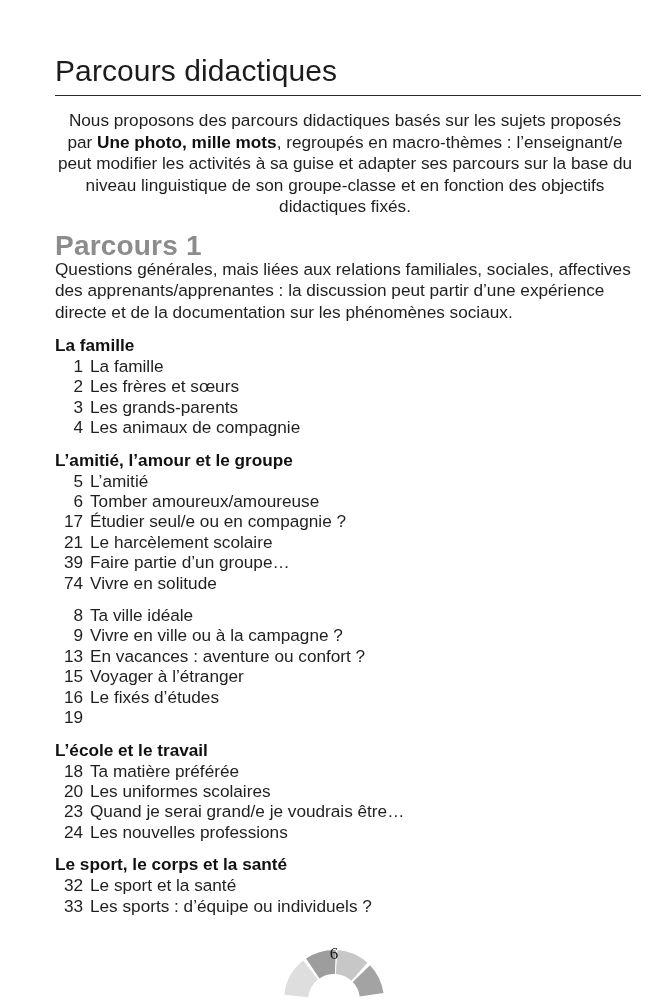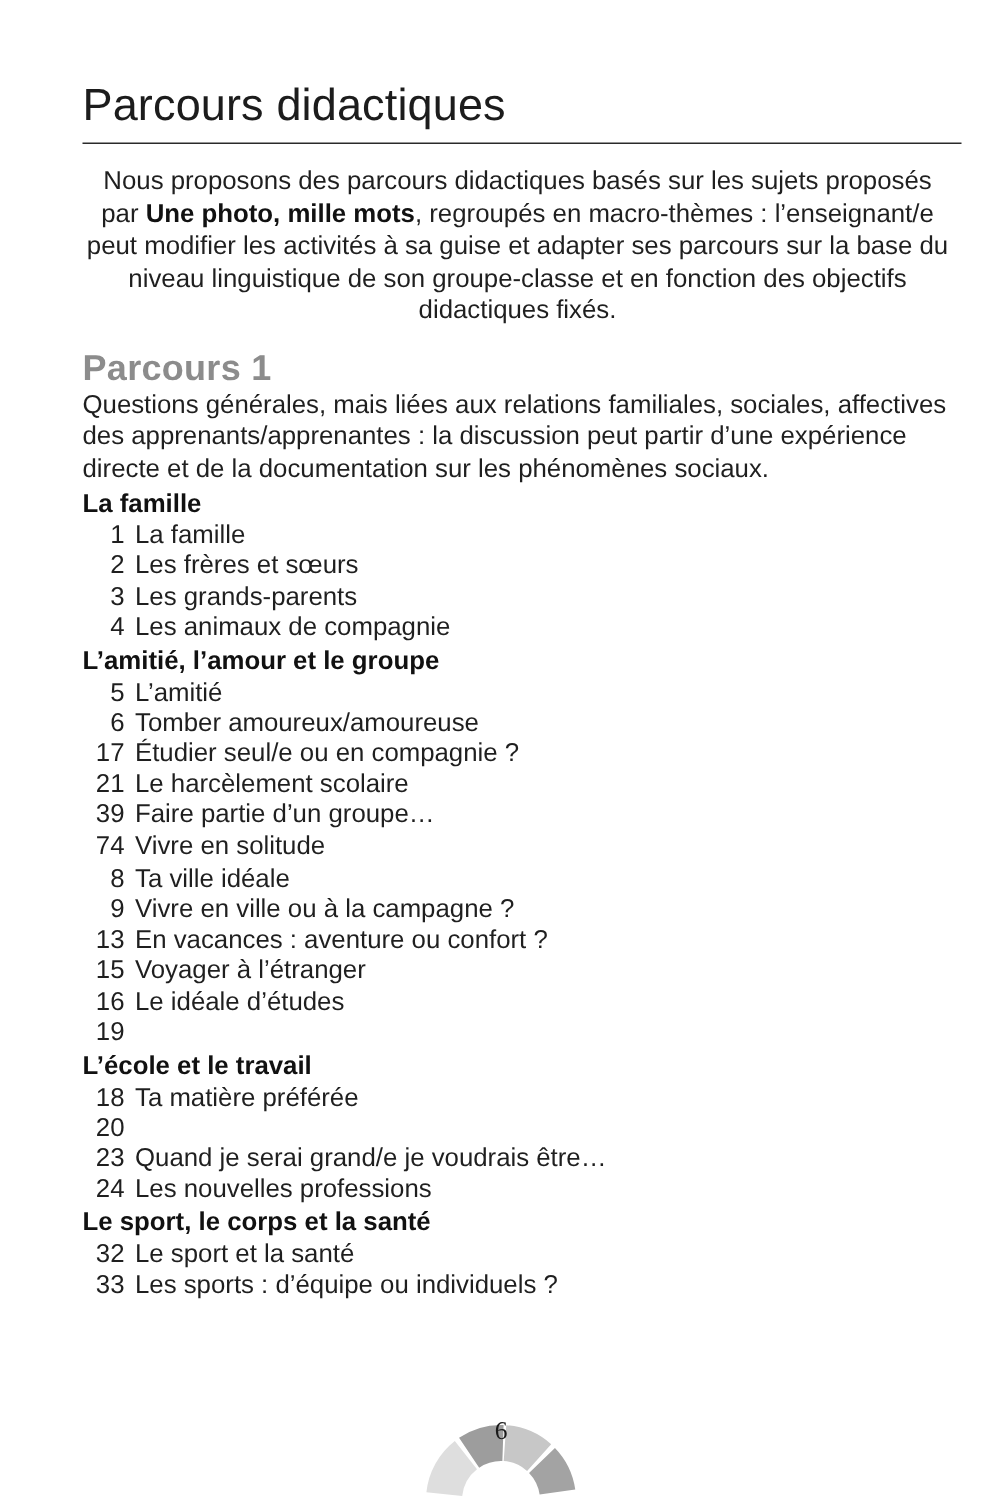--- a/index.html
+++ b/index.html
@@ -55,37 +55,37 @@
     width: 580px;
   }
   .intro b {
     font-weight: 700;
     color: #111111;
   }
 
   
   .parcours-heading {
     margin: 16px 0 0 0;
-    font-size: 24px;
+    font-size: 28px;
     font-weight: 700;
     color: #8c8c8c;
     line-height: 24px;
     letter-spacing: 0.2px;
   }
   .parcours-desc {
     margin: 1px 16px 0 0;
     font-size: 17.2px;
     line-height: 21.5px;
     color: #1f1f1f;
     width: 580px;
   }
 
   
   .section {
-    margin-top: 2px;
+    margin-top: 12px;
   }
   .section-title {
     font-size: 17.2px;
     font-weight: 700;
     color: #111111;
     line-height: 21px;
     margin: 0;
   }
   .item-list {
     list-style: none;
@@ -206,36 +206,37 @@
             <li class="item-row">
               <span class="item-num">13</span>
               <span class="item-label">En vacances : aventure ou confort ?</span>
             </li>
             <li class="item-row">
               <span class="item-num">15</span>
               <span class="item-label">Voyager à l’étranger</span>
             </li>
             <li class="item-row">
               <span class="item-num">16</span>
-              <span class="item-label">Le idéale d’études</span>
+              <span class="item-label">Le fixés d’études</span>
             </li>
             <li class="item-row">
               <span class="item-num">19</span>
             </li>
           </ul>
         </div>
         <div class="section">
           <div class="section-title">L’école et le travail</div>
           <ul class="item-list">
             <li class="item-row">
               <span class="item-num">18</span>
               <span class="item-label">Ta matière préférée</span>
             </li>
             <li class="item-row">
               <span class="item-num">20</span>
+              <span class="item-label">Les uniformes scolaires</span>
             </li>
             <li class="item-row">
               <span class="item-num">23</span>
               <span class="item-label">Quand je serai grand/e je voudrais être…</span>
             </li>
             <li class="item-row">
               <span class="item-num">24</span>
               <span class="item-label">Les nouvelles professions</span>
             </li>
           </ul>

